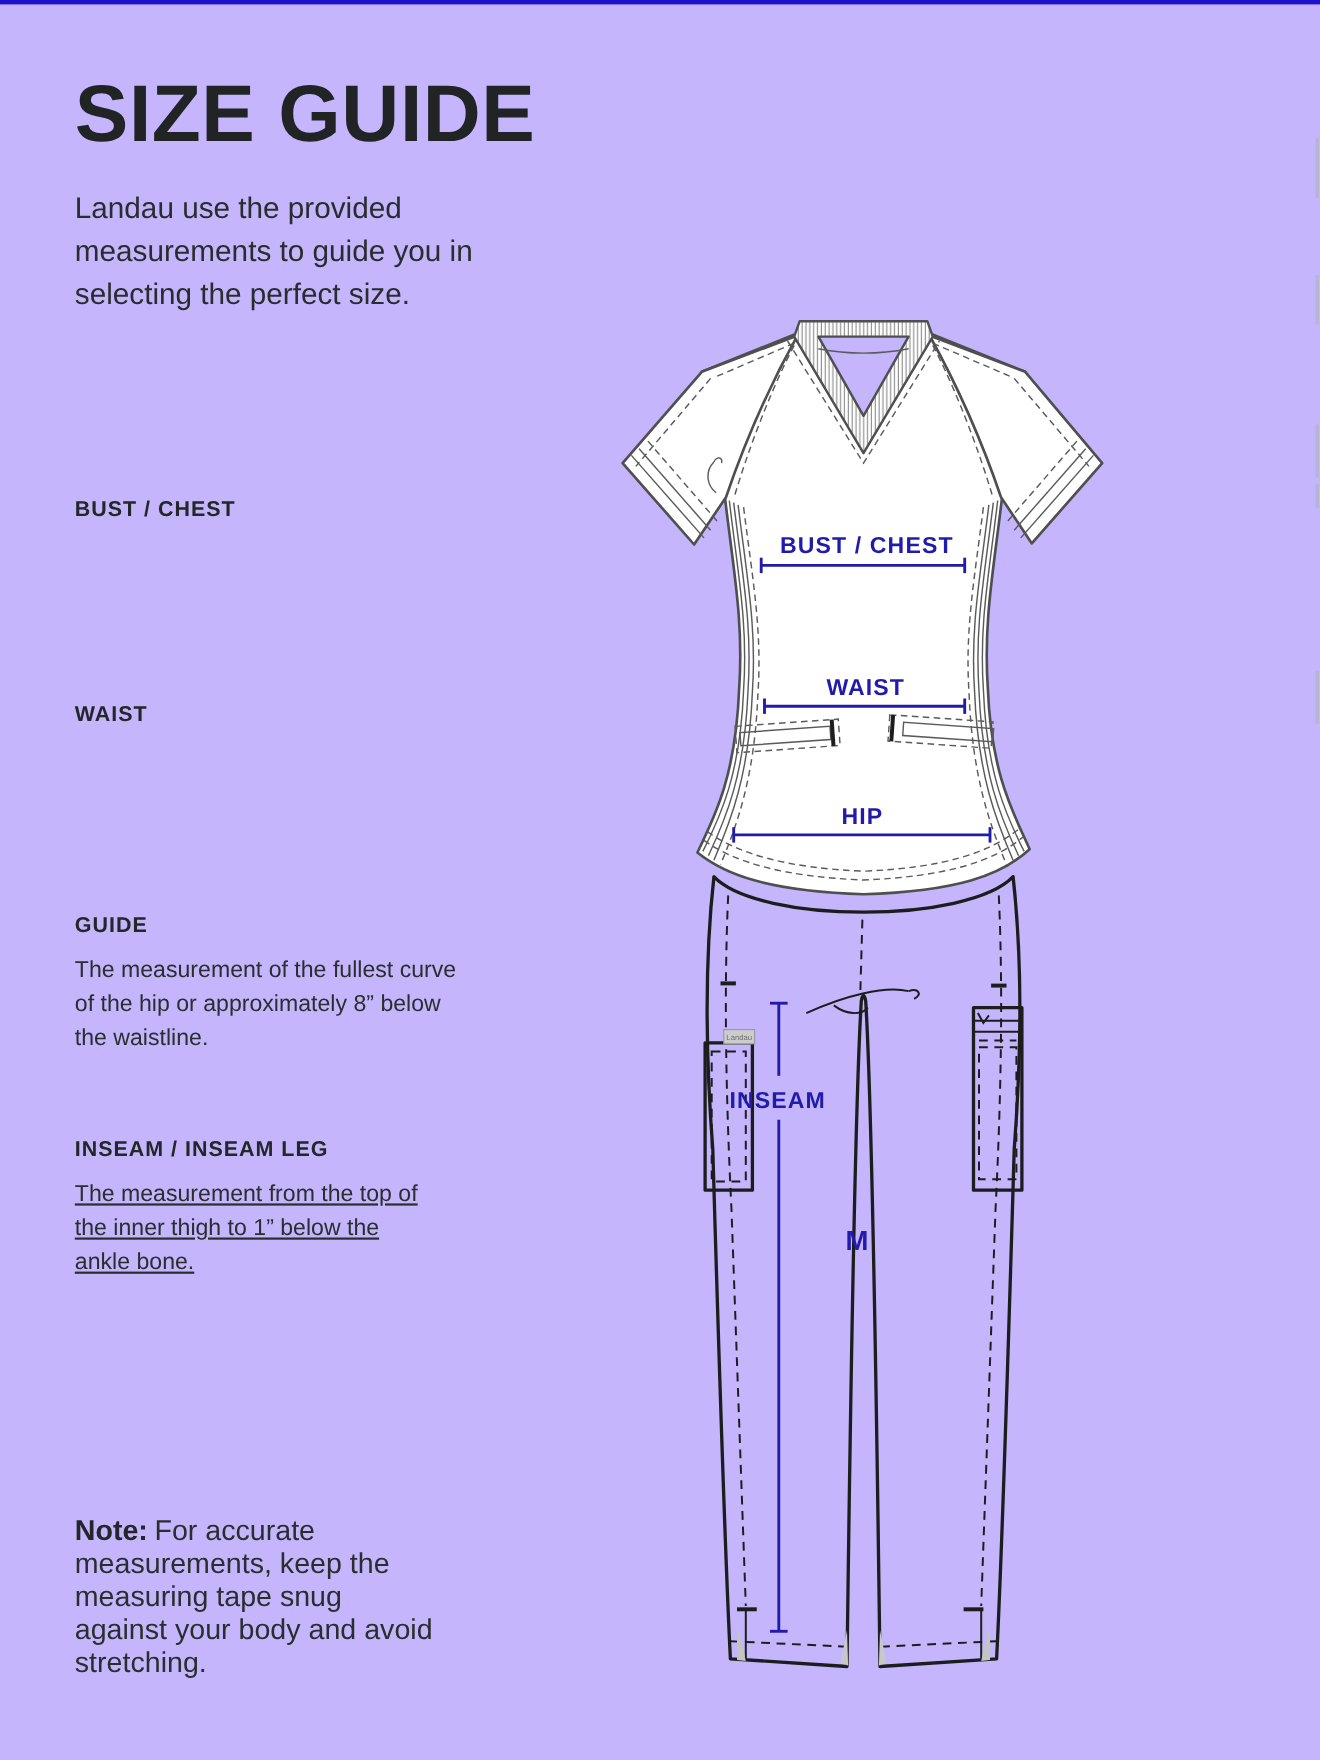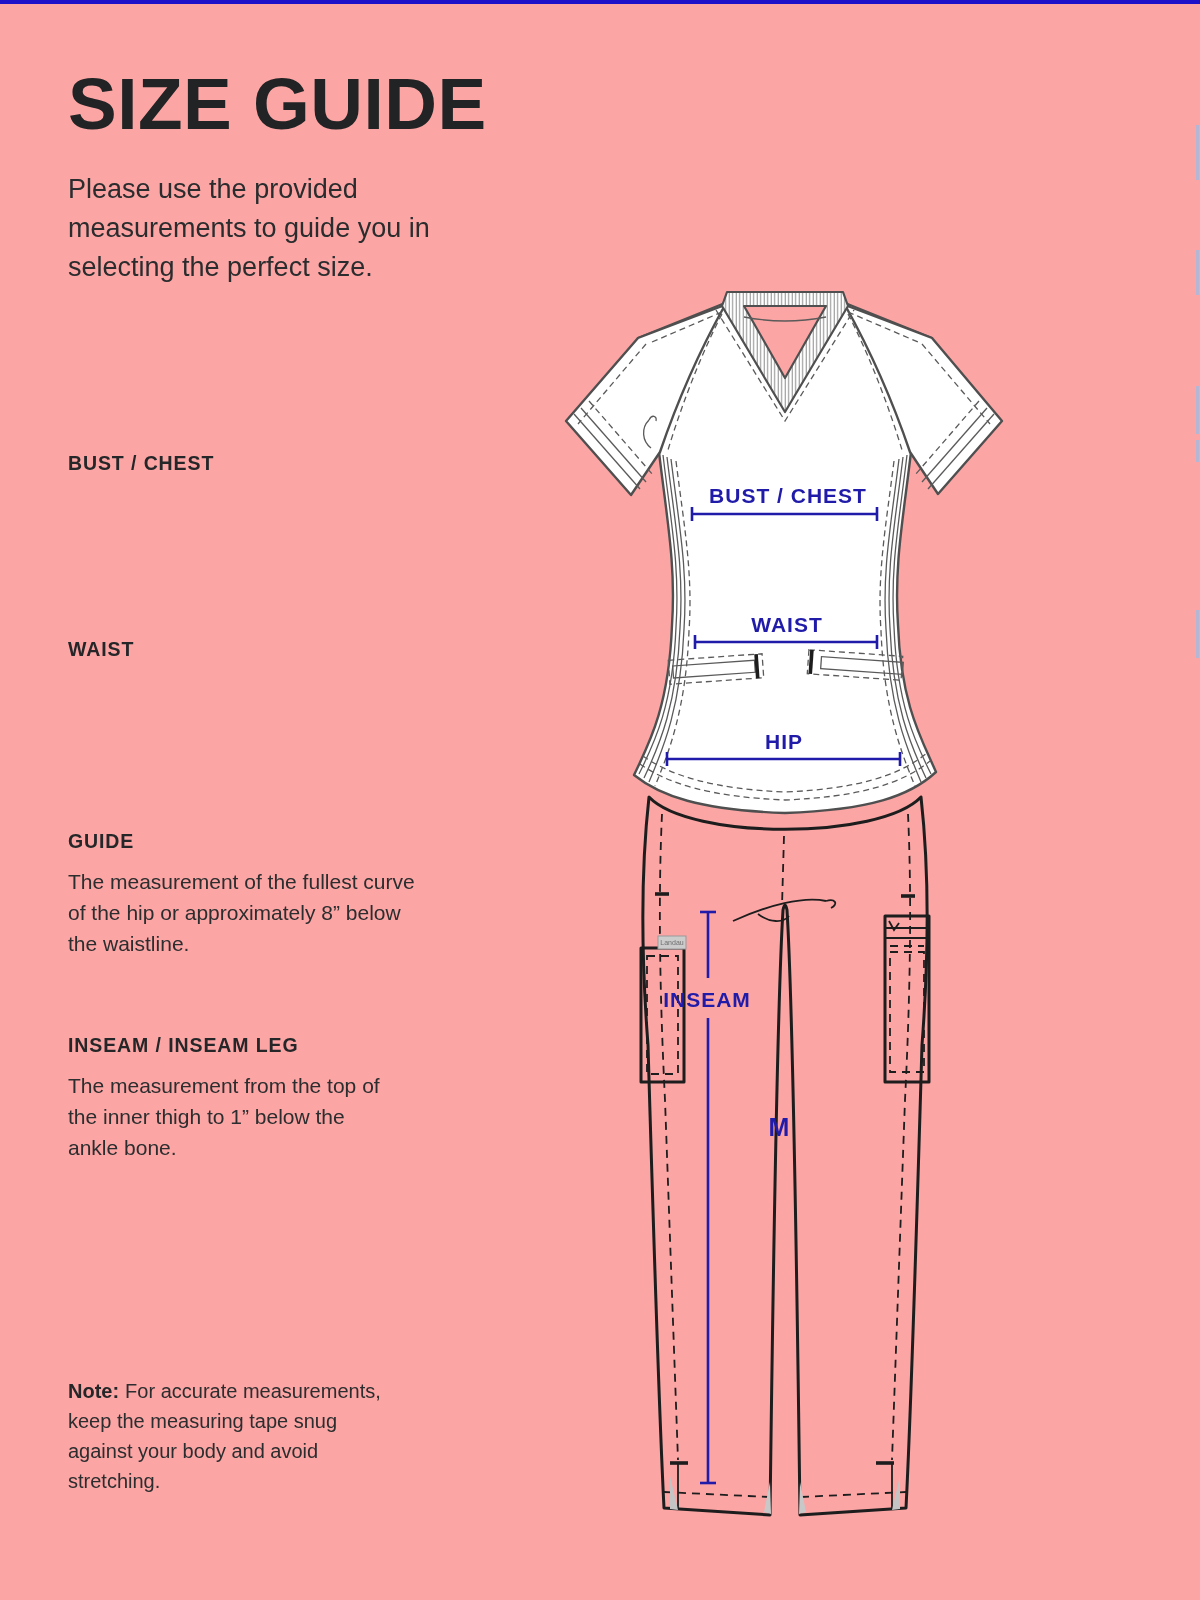--- a/index.html
+++ b/index.html
@@ -1,31 +1,31 @@
 <!DOCTYPE html>
 <html style="--accent: #201ba8; --border-blue: #1d12c9;"><head>
 <meta charset="utf-8">
 <style>
   html,body{margin:0;padding:0;background:#ffffff;}
-  .page{position:relative;width:1200px;height:1600px;background:#fca5a5;overflow:hidden;
+  .page{position:relative;width:1200px;height:1600px;background:#c4b5fd;overflow:hidden;
         font-family:"Liberation Sans",sans-serif;}
   .top-border{position:absolute;left:0;top:0;width:1200px;height:4px;background:var(--border-blue,#1d12c9);}
   .title{position:absolute;left:68px;top:62px;width:520px;margin:0;
          font-size:73px;font-weight:700;letter-spacing:0.5px;color:#212324;}
   .intro{position:absolute;left:68px;top:170px;width:440px;margin:0;
          font-size:27px;line-height:39px;color:#2a2c2d;}
   .def{position:absolute;left:68px;margin:0;}
   .def h2{margin:0;font-size:19.5px;font-weight:700;letter-spacing:0.9px;color:#242628;}
   .def p{margin:13px 0 0 0;font-size:21px;line-height:31px;color:#2b2d2e;}
   .def-bust{top:452px;} .def-bust p{width:292px;}
   .def-waist{top:638px;} .def-waist p{width:302px;}
   .def-hips{top:830px;} .def-hips p{width:366px;}
-  .def-inseam{top:1034px;} .def-inseam p{width:316px;}
+  .def-inseam{top:1034px;} .def-inseam p{width:316px;text-decoration:underline;}
   .note{position:absolute;left:68px;top:1376px;width:330px;margin:0;
-        font-size:20px;line-height:30px;color:#2b2d2e;}
+        font-size:26px;line-height:30px;color:#2b2d2e;}
   .note .b{font-weight:700;margin-right:6px;color:#242628;}
   svg{position:absolute;left:0;top:0;}
   svg .outline{stroke:#4f4f4f;stroke-width:2.4;fill:none;stroke-linejoin:round;stroke-linecap:round;}
   svg .fillw{fill:#ffffff;}
   svg .thin{stroke:#5a5a5a;stroke-width:1.3;fill:none;}
   svg .stitch{stroke:#5a5a5a;stroke-width:1.3;fill:none;stroke-dasharray:6 4;}
   svg .pant{stroke:#1d1d1d;stroke-width:3;fill:none;stroke-linejoin:round;}
   svg .pantthin{stroke:#1d1d1d;stroke-width:1.8;fill:none;}
   svg .pantstitch{stroke:#1d1d1d;stroke-width:1.8;fill:none;stroke-dasharray:8 6;}
   svg .bold-tick{stroke:#1d1d1d;stroke-width:3.6;fill:none;}
@@ -39,21 +39,21 @@
 </style>
 </head>
 <body>
 
 <div class="page">
 
   <div class="top-border"></div>
 
   <h1 class="title">SIZE GUIDE</h1>
 
-  <p class="intro">Please use the provided measurements to guide you in selecting the perfect size.</p>
+  <p class="intro">Landau use the provided measurements to guide you in selecting the perfect size.</p>
 
   <section class="def def-bust">
     <h2>BUST / CHEST</h2>
   </section>
 
   <section class="def def-waist">
     <h2>WAIST</h2>
   </section>
 
   <section class="def def-hips">

